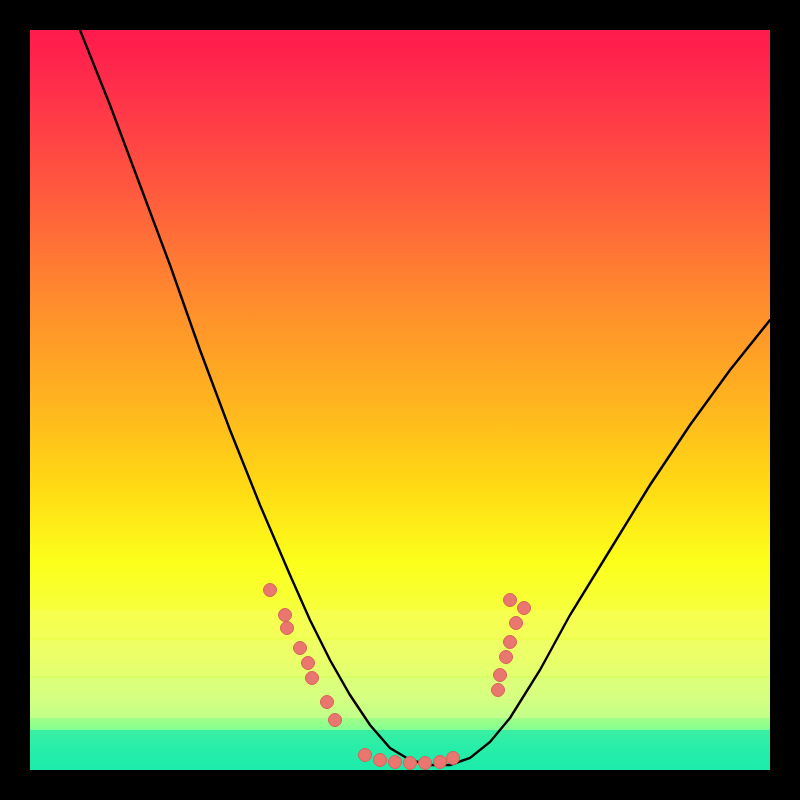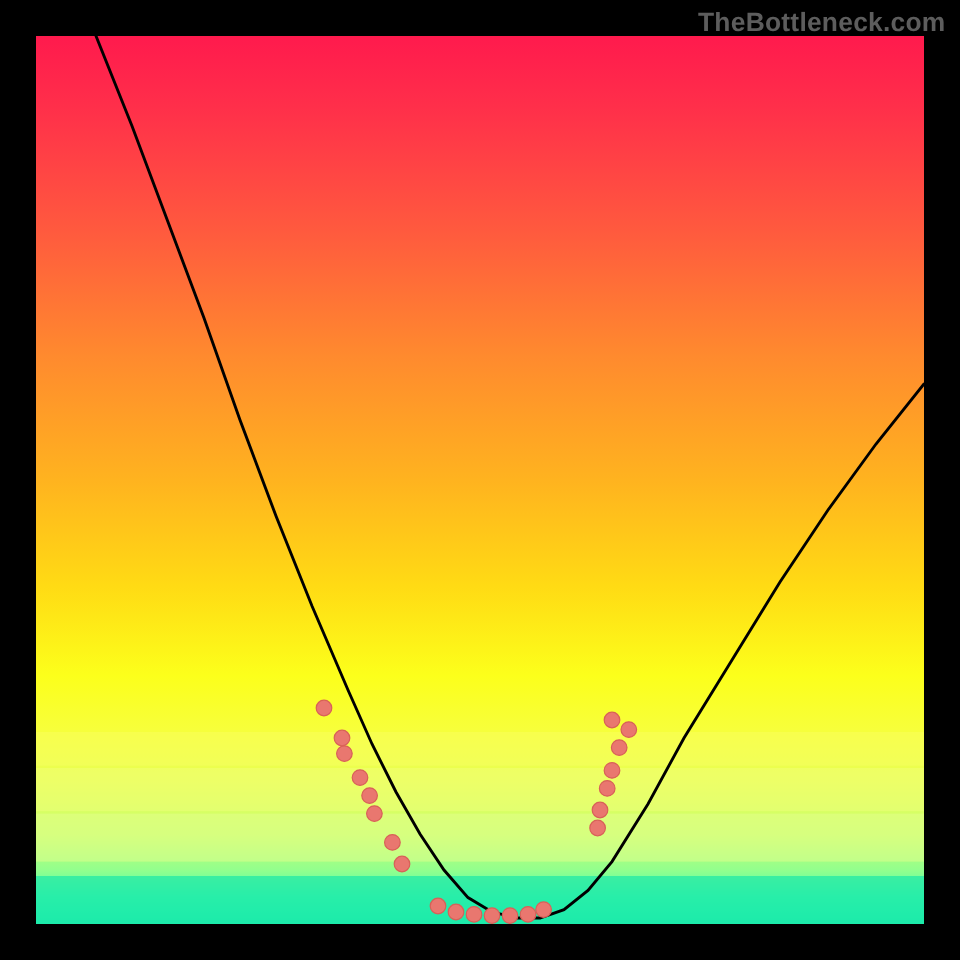--- a/index.html
+++ b/index.html
@@ -90,14 +90,13 @@
           <circle cx="470" cy="645" r="6.5" fill="#e9776f" stroke="#d86058" stroke-width="1"></circle>
           <circle cx="476" cy="627" r="6.5" fill="#e9776f" stroke="#d86058" stroke-width="1"></circle>
           <circle cx="480" cy="612" r="6.5" fill="#e9776f" stroke="#d86058" stroke-width="1"></circle>
           <circle cx="486" cy="593" r="6.5" fill="#e9776f" stroke="#d86058" stroke-width="1"></circle>
           <circle cx="494" cy="578" r="6.5" fill="#e9776f" stroke="#d86058" stroke-width="1"></circle>
           <circle cx="480" cy="570" r="6.5" fill="#e9776f" stroke="#d86058" stroke-width="1"></circle>
         </g>
     </svg>
 
   </div>
-  <div class="watermark">TheBottleneck.com</div>
 </div>
 
 </body></html>

